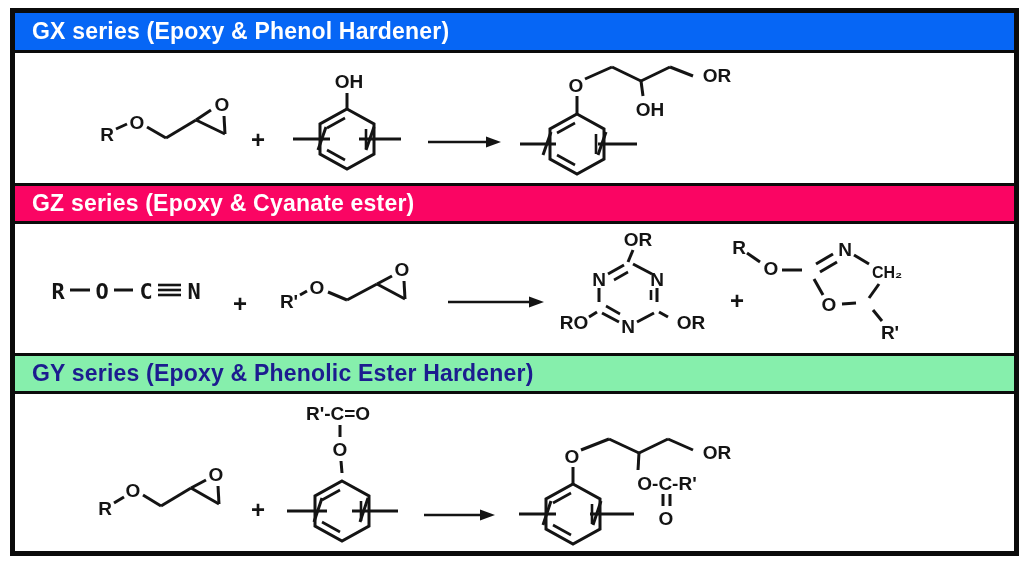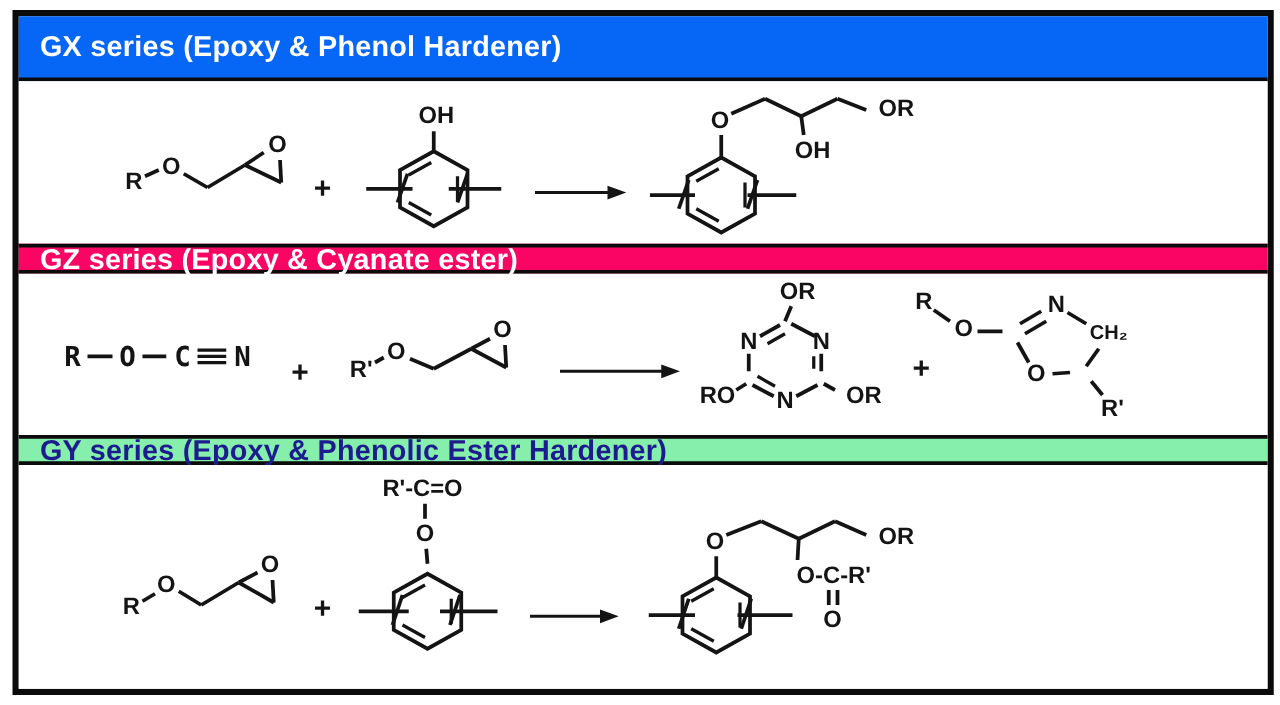--- a/index.html
+++ b/index.html
@@ -1,21 +1,21 @@
 <!DOCTYPE html>
 <html><head>
 <meta charset="utf-8">
 <style>
   html,body { margin:0; padding:0; background:#ffffff; }
   body { width:1024px; height:564px; position:relative; font-family:"Liberation Sans", sans-serif; }
   .frame { position:absolute; left:10px; top:8px; width:1009px; height:548px; box-sizing:border-box;
            border:5px solid #0b0b0b; background:#ffffff; display:flex; flex-direction:column; }
   .band { flex:none; display:flex; align-items:center; padding-left:17px; box-sizing:border-box; }
-  .band.first { height:52px; border-bottom:3px solid #0b0b0b; }
-  .band.mid { height:24px; border-top:3px solid #0b0b0b; border-bottom:3px solid #0b0b0b; }
+  .band.first { height:40px; border-bottom:3px solid #0b0b0b; }
+  .band.mid { height:41px; border-top:3px solid #0b0b0b; border-bottom:3px solid #0b0b0b; }
   .band-label { font-size:23px; font-weight:bold; letter-spacing:0.2px; }
   .content { flex:none; background:#ffffff; }
   .content svg { display:block; }
   svg text { font-family:"Liberation Sans", sans-serif; font-weight:bold; fill:#141414;
              font-size:19px; text-anchor:middle; dominant-baseline:central; }
   svg text.mono { font-family:"DejaVu Sans Mono", monospace; font-size:22px; }
   svg text.plus { font-size:24px; }
   svg text.small { font-size:16px; }
   svg line, svg path { stroke:#141414; stroke-width:3; fill:none; }
   svg line.thin { stroke-width:2.6; }

